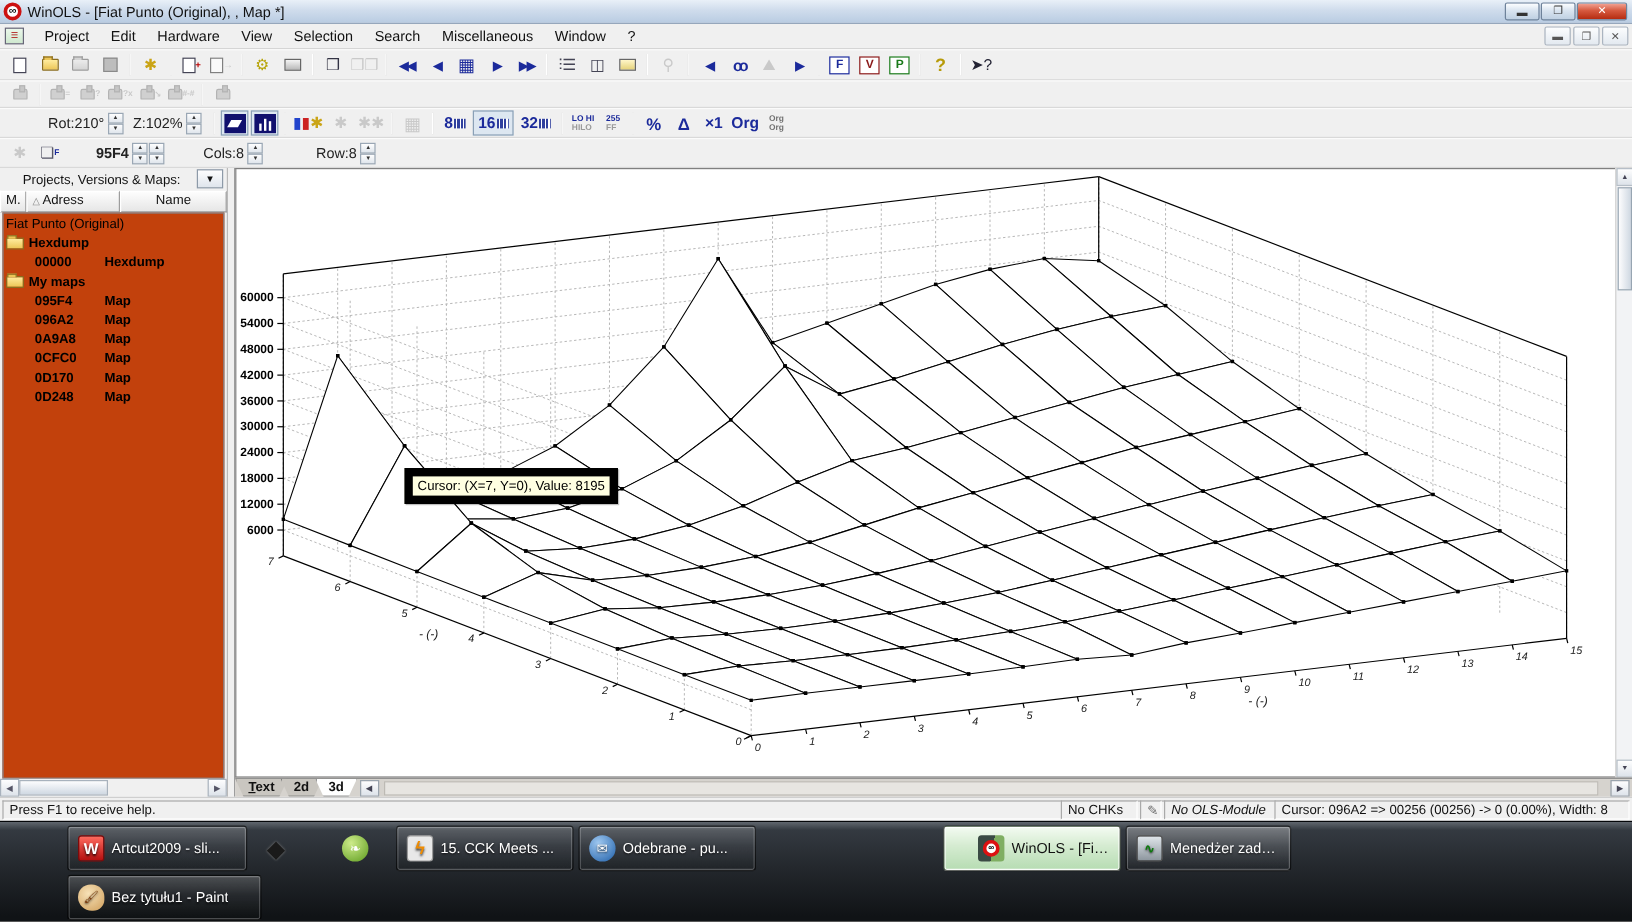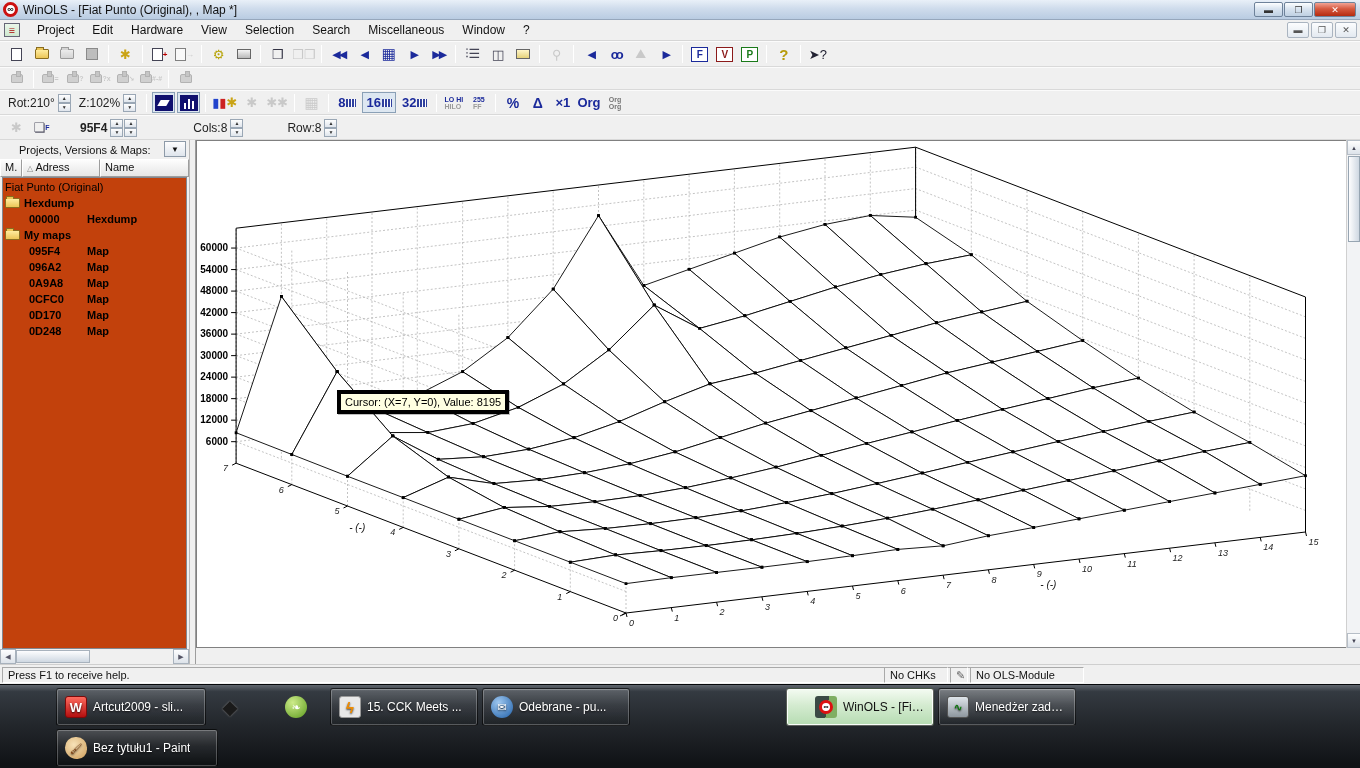--- a/index.html
+++ b/index.html
@@ -22,21 +22,21 @@
     border-bottom:1px solid #d5d5d5;display:flex;align-items:center;font-size:12px;color:#111;}
   .doc-ico{width:16px;height:14px;margin:0 8px 0 4px;background:linear-gradient(#eaf7ea,#cfe8cf);
     border:1px solid #667;position:relative;font-size:7px;color:#a00;text-align:center;line-height:13px;font-weight:bold;}
   .mi{padding:2px 9px;cursor:default;}
   .mdibtns{position:absolute;right:3px;top:2px;display:flex;gap:2px;}
   .mdib{width:22px;height:16px;border:1px solid #aab4c0;border-radius:2px;background:linear-gradient(#fcfdfe,#e3e9f0);
     color:#555;font-size:9px;display:flex;align-items:center;justify-content:center;}
   
   .tb{position:absolute;left:0;width:100%;background:#f0f0f0;border-top:1px solid #fbfbfb;
     border-bottom:1px solid #d9d9d9;display:flex;align-items:center;font-size:12px;color:#222;}
-  .tba{top:41px;height:26px;} .tbb{top:67px;height:23px;} .tbc{top:90px;height:25px;} .tbd{top:115px;height:25px;}
+  .tba{top:41px;height:26px;} .tbb{top:67px;height:23px;} .tbc{top:90px;height:25px;padding-left:32px;} .tbd{top:115px;height:25px;}
   .tbi{min-width:23px;height:21px;display:inline-flex;align-items:center;justify-content:center;
     margin:0 1px;border:1px solid transparent;position:relative;font-size:13px;}
   .sep{width:1px;height:18px;background:#c9c9c9;border-right:1px solid #fff;margin:0 4px;}
   .dis{color:#b5b5b5 !important;filter:grayscale(1);opacity:.65;}
   .blue{color:#1b2a9b;} .bold{font-weight:bold;}
   .tbi.pressed{border:1px solid #8aa0b6;background:#dde7f1;}
   .navg{font-size:11px;letter-spacing:-2px;color:#1b2a9b;font-weight:bold;}
   .lbox{width:17px;height:15px;border:1px solid #1b2a9b;color:#1b2a9b;font-weight:bold;font-size:10px;
     display:inline-flex;align-items:center;justify-content:center;background:#fff;}
   .lbox.v{border-color:#8b1a1a;color:#8b1a1a;} .lbox.p{border-color:#1a7a1a;color:#1a7a1a;}
@@ -77,21 +77,21 @@
   .fold-ico{width:15px;height:10px;background:linear-gradient(#ffec9e,#ecc657);border:1px solid #8a6d1f;
      border-radius:1px;margin:0 4px 0 2px;position:relative;flex:0 0 auto;}
   .fold-ico::before{content:"";position:absolute;left:0;top:-3px;width:6px;height:2px;background:#ecc657;border:1px solid #8a6d1f;border-bottom:none;}
   .lp-hscroll{position:absolute;left:0;bottom:0;width:100%;height:15px;background:#f0f0f0;display:flex;}
   .sbtn{width:16px;height:15px;border:1px solid #a8b2bd;background:linear-gradient(#fdfdfe,#dde3ea);
      font-size:7px;color:#556;display:flex;align-items:center;justify-content:center;}
   .sthumb-h{width:74px;height:13px;margin-top:1px;border:1px solid #a8b2bd;background:linear-gradient(#fdfdfe,#cfd8e2);}
   .splitter{position:absolute;left:190px;top:140px;width:6px;height:524px;background:#f0f0f0;border-right:1px solid #9d9d9d;}
   
   .maparea{position:absolute;left:196px;top:140px;width:1150px;height:508px;background:#fff;border:1px solid #808080;border-right:none;}
-  .tooltip{position:absolute;left:140px;top:249px;background:#ffffe1;border:4px solid #000000;
+  .tooltip{position:absolute;left:140px;top:249px;background:#ffffe1;border:7px solid #000000;
      font-size:11px;color:#000;padding:2px 4px;white-space:nowrap;box-shadow:1px 1px 0 rgba(0,0,0,.25);}
   .vscroll{position:absolute;left:1346px;top:140px;width:14px;height:508px;background:#f2f3f5;border-left:1px solid #d0d0d0;}
   .vs-up,.vs-dn{position:absolute;left:0;width:14px;height:15px;border:1px solid #b6bec7;
      background:linear-gradient(#fefefe,#dde3ea);font-size:6px;color:#445;display:flex;align-items:center;justify-content:center;}
   .vs-up{top:0;} .vs-dn{bottom:0;}
   .vs-thumb{position:absolute;left:1px;top:16px;width:12px;height:86px;border:1px solid #97a5b2;background:linear-gradient(90deg,#fdfdfe,#cfd8e2);}
   
   .tabrow{position:absolute;left:196px;top:648px;width:1164px;height:16px;background:#d6d3ce;border-top:1px solid #808080;display:flex;align-items:stretch;font-size:11px;}
   .tab{padding:1px 10px 0 10px;background:#c9c6c0;border:1px solid #7d7d7d;border-top:none;margin-right:-6px;
      clip-path:polygon(0 0,100% 0,calc(100% - 7px) 100%,7px 100%);color:#111;font-weight:bold;}
@@ -341,41 +341,41 @@
     <span class="tbi" style="color:#556;">❏<b style="font-size:7px;color:#1b2a9b;">F</b></span>
     <span class="tblab bold" style="margin-left:26px;">95F4</span>
     <span class="spin">
         <b>▲</b>
         <b>▼</b>
       </span>
     <span class="spin">
         <b>▲</b>
         <b>▼</b>
       </span>
-    <span class="tblab" style="margin-left:56px;">Cols:8</span>
+    <span class="tblab" style="margin-left:32px;">Cols:8</span>
     <span class="spin">
         <b>▲</b>
         <b>▼</b>
       </span>
     <span class="tblab" style="margin-left:44px;">Row:8</span>
     <span class="spin">
         <b>▲</b>
         <b>▼</b>
       </span>
   </div>
 
   <div class="leftpanel">
     <div class="lp-head">
       <span>Projects, Versions &amp; Maps:</span>
       <span class="lp-drop">▼</span>
     </div>
     <div class="lp-cols">
       <span class="lp-col" style="width:22px;">M.</span>
       <span class="lp-col" style="width:78px;"><span style="color:#8a8a8a;font-size:8px;">△ </span><span>Adress</span></span>
-      <span class="lp-col" style="flex:1;">Name</span>
+      <span class="lp-col" style="flex:1;text-align:center;">Name</span>
     </div>
     <div class="lp-tree">
       <div class="trow">
           <span style="margin-left:2px;">Fiat Punto (Original)</span>
         </div>
       <div class="trow folder">
           <span class="fold-ico"></span>
           <span>Hexdump</span>
         </div>
       <div class="trow">
@@ -1090,26 +1090,35 @@
       </svg>
     <div class="tooltip">Cursor: (X=7, Y=0), Value: 8195</div>
   </div>
 
   <div class="vscroll">
     <span class="vs-up">▲</span>
     <span class="vs-thumb"></span>
     <span class="vs-dn">▼</span>
   </div>
 
+  <div class="tabrow">
+    <span class="tab tab-first">Text</span>
+    <span class="tab">2d</span>
+    <span class="tab active">3d</span>
+    <span class="tab-scroll">◀</span>
+    <span class="tab-track"></span>
+    <span class="tab-scroll" style="margin-right:2px;">▶</span>
+  </div>
 
   <div class="statusbar">
     <span class="sseg" style="left:2px;width:982px;">Press F1 to receive help.</span>
     <span class="sseg" style="left:884px;width:64px;">No CHKs</span>
     <span class="sseg" style="left:950px;width:18px;color:#666;">✎</span>
-    <span class="sseg" style="left:970px;width:114px;">No OLS-Module</span>
+    <span class="sseg" style="left:970px;width:114px;font-style:italic;">No OLS-Module</span>
+    <span class="sseg" style="left:1062px;width:296px;">Cursor: 096A2 =&gt; 00256 (00256) -&gt; 0 (0.00%), Width: 8</span>
   </div>
 
   <div class="taskbar">
 
     <div class="tkb" style="left:56px;top:3px;width:150px;">
       <span class="ticon i-artcut">W</span>
       <span class="lbl">Artcut2009 - sli...</span>
     </div>
     <div class="pinicon" style="left:210px;top:3px;">
       <span class="ticon i-ink">◆</span>

